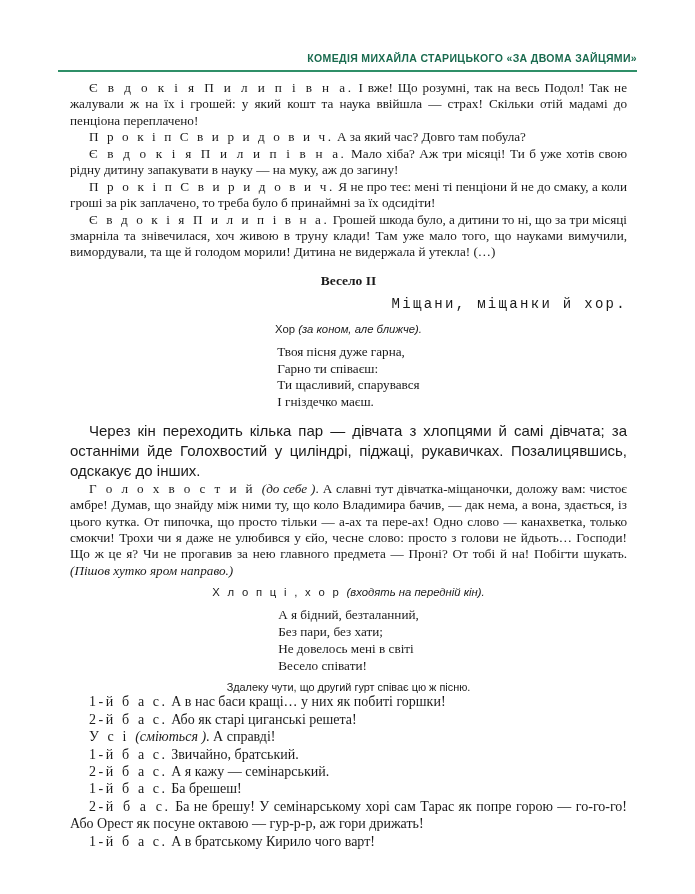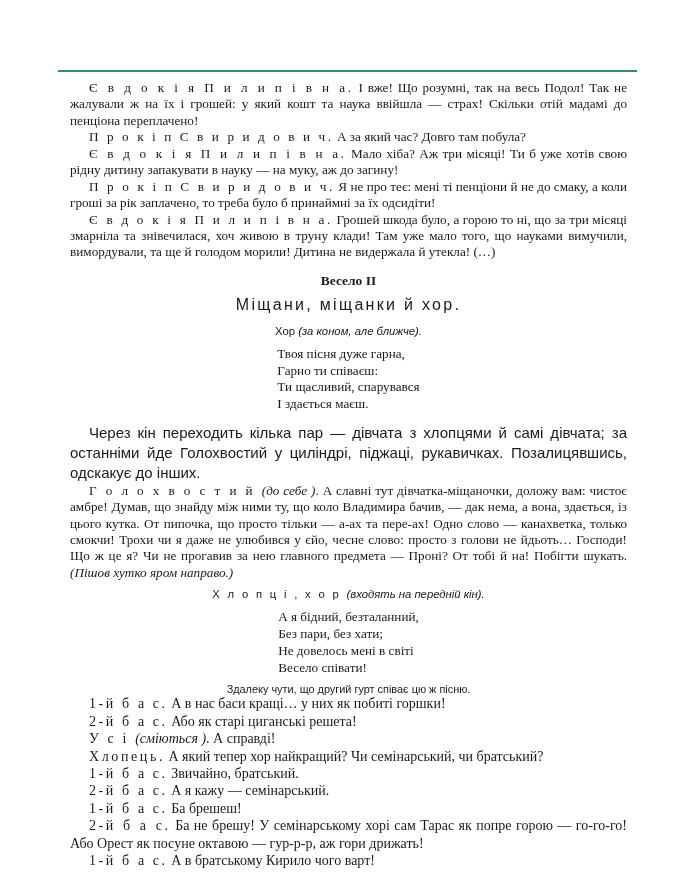--- a/index.html
+++ b/index.html
@@ -78,23 +78,23 @@
   .speaker {
     letter-spacing: 2.6px;
   }
 
   .ital {
     font-style: italic;
   }
 
   
   .cast {
-    text-align: center;
-    font-family: Liberation Sans, sans-serif;
-    font-size: 16px;
+    text-align: right;
+    font-family: Liberation Mono, monospace;
+    font-size: 14px;
     letter-spacing: 2.3px;
     margin: 7px 0 0 0;
   }
   .chorus-cue {
     text-align: center;
     font-family: "Liberation Sans", sans-serif;
     font-size: 11.3px;
     margin: 11px 0 0 0;
   }
   .chorus-cue .ital { }
@@ -155,48 +155,49 @@
     top: 800px;
     width: 695px;
     height: 94px;
   }
 </style>
 </head>
 <body>
 
 <div class="page">
 
+  <div class="runhead">КОМЕДІЯ  МИХАЙЛА СТАРИЦЬКОГО «ЗА ДВОМА ЗАЙЦЯМИ»</div>
   <div class="runhead-rule"></div>
 
   <div class="content">
 
 
 
     <p class="drama"><span class="speaker">Є в д о к і я   П и л и п і в н а.</span><span> І вже! Що розумні, так на весь Подол! Так не жалували ж на їх і грошей: у який кошт та наука ввійшла — страх! Скільки отій мадамі до пенціона переплачено!</span></p>
 
     <p class="drama"><span class="speaker">П р о к і п  С в и р и д о в и ч.</span><span> А за який час? Довго там побула?</span></p>
 
     <p class="drama"><span class="speaker">Є в д о к і я  П и л и п і в н а.</span><span> Мало хіба? Аж три місяці! Ти б уже хотів свою рідну дитину запакувати в науку — на муку, аж до загину!</span></p>
 
     <p class="drama"><span class="speaker">П р о к і п  С в и р и д о в и ч.</span><span> Я не про теє: мені ті пенціони й не до смаку, а коли гроші за рік заплачено, то треба було б принаймні за їх одсидіти!</span></p>
 
-    <p class="drama"><span class="speaker">Є в д о к і я  П и л и п і в н а.</span><span> Грошей шкода було, а горою то ні, що за три місяці змарніла та знівечилася, хоч живою в труну клади! Там уже мало того, що науками вимучили, вимордували, та ще й голодом морили! Дитина не видержала й утекла! (…)</span></p>
+    <p class="drama"><span class="speaker">Є в д о к і я  П и л и п і в н а.</span><span> Грошей шкода було, а дитини то ні, що за три місяці змарніла та знівечилася, хоч живою в труну клади! Там уже мало того, що науками вимучили, вимордували, та ще й голодом морили! Дитина не видержала й утекла! (…)</span></p>
 
     <div class="scene-title second">Весело II</div>
 
     <div class="cast">Міщани, міщанки й хор.</div>
 
     <div class="chorus-cue"><span>Хор </span><span class="ital">(за коном, але ближче).</span></div>
 
     <div class="verse">
       <span class="verse-block">
         <div class="verse-line">Твоя пісня дуже гарна,</div>
         <div class="verse-line">Гарно ти співаєш:</div>
         <div class="verse-line">Ти щасливий, спарувався</div>
-        <div class="verse-line">І здається маєш.</div>
+        <div class="verse-line">І гніздечко маєш.</div>
       </span>
     </div>
 
     <p class="direction">Через кін переходить кілька пар — дівчата з хлопцями й самі дівчата; за останніми йде  Голохвостий у циліндрі, піджаці, рукавичках. Позалицявшись, одскакує до інших.</p>
 
     <p class="drama gap-before"><span class="speaker">Г о л о х в о с т и й </span><span class="ital">(до себе )</span><span>. А славні тут дівчатка-міщаночки, доложу вам: чистоє амбре! Думав, що знайду між ними ту, що коло Владимира бачив, — дак нема, а вона, здається, із цього кутка. От пипочка, що просто тільки — а-ах та пере-ах! Одно слово — канахветка, только смокчи! Трохи чи я даже не улюбився у єйо, чесне слово: просто з голови не йдьоть… Господи! Що ж це я? Чи не прогавив за нею главного предмета — Проні? От тобі й на! Побігти шукать. </span><span class="ital">(Пішов хутко яром направо.)</span></p>
 
     <div class="cue-center"><span class="spaced">Х л о п ц і ,   х о р </span><span class="ital">(входять на передній кін).</span></div>
 
     <div class="verse">
@@ -209,21 +210,20 @@
     </div>
 
     <div class="direction-center">Здалеку  чути, що другий гурт співає цю ж пісню.</div>
 
     <p class="line gap-before nowrap"><span class="speaker">1-й б а с.</span><span> А в нас баси кращі… у них як побиті горшки!</span></p>
 
     <p class="line nowrap"><span class="speaker">2-й б а с.</span><span> Або як старі циганські решета!</span></p>
 
     <p class="line nowrap"><span class="speaker">У с і </span><span class="ital">(сміються )</span><span>. А справді!</span></p>
 
-    <p class="line nowrap"><span class="speaker">Хлопець.</span><span> А який тепер хор найкращий? Чи семінарський, чи братський?</span></p>
 
     <p class="line nowrap"><span class="speaker">1-й б а с.</span><span> Звичайно, братський.</span></p>
 
     <p class="line nowrap"><span class="speaker">2-й б а с.</span><span> А я кажу — семінарський.</span></p>
 
     <p class="line nowrap"><span class="speaker">1-й б а с.</span><span> Ба брешеш!</span></p>
 
     <p class="line"><span class="speaker">2-й б а с.</span><span> Ба не брешу! У семінарському хорі сам Тарас як попре горою — го-го-го! Або Орест як посуне октавою — гур-р-р, аж гори дрижать!</span></p>
 
     <p class="line nowrap"><span class="speaker">1-й б а с.</span><span> А в братському Кирило чого варт!</span></p>

